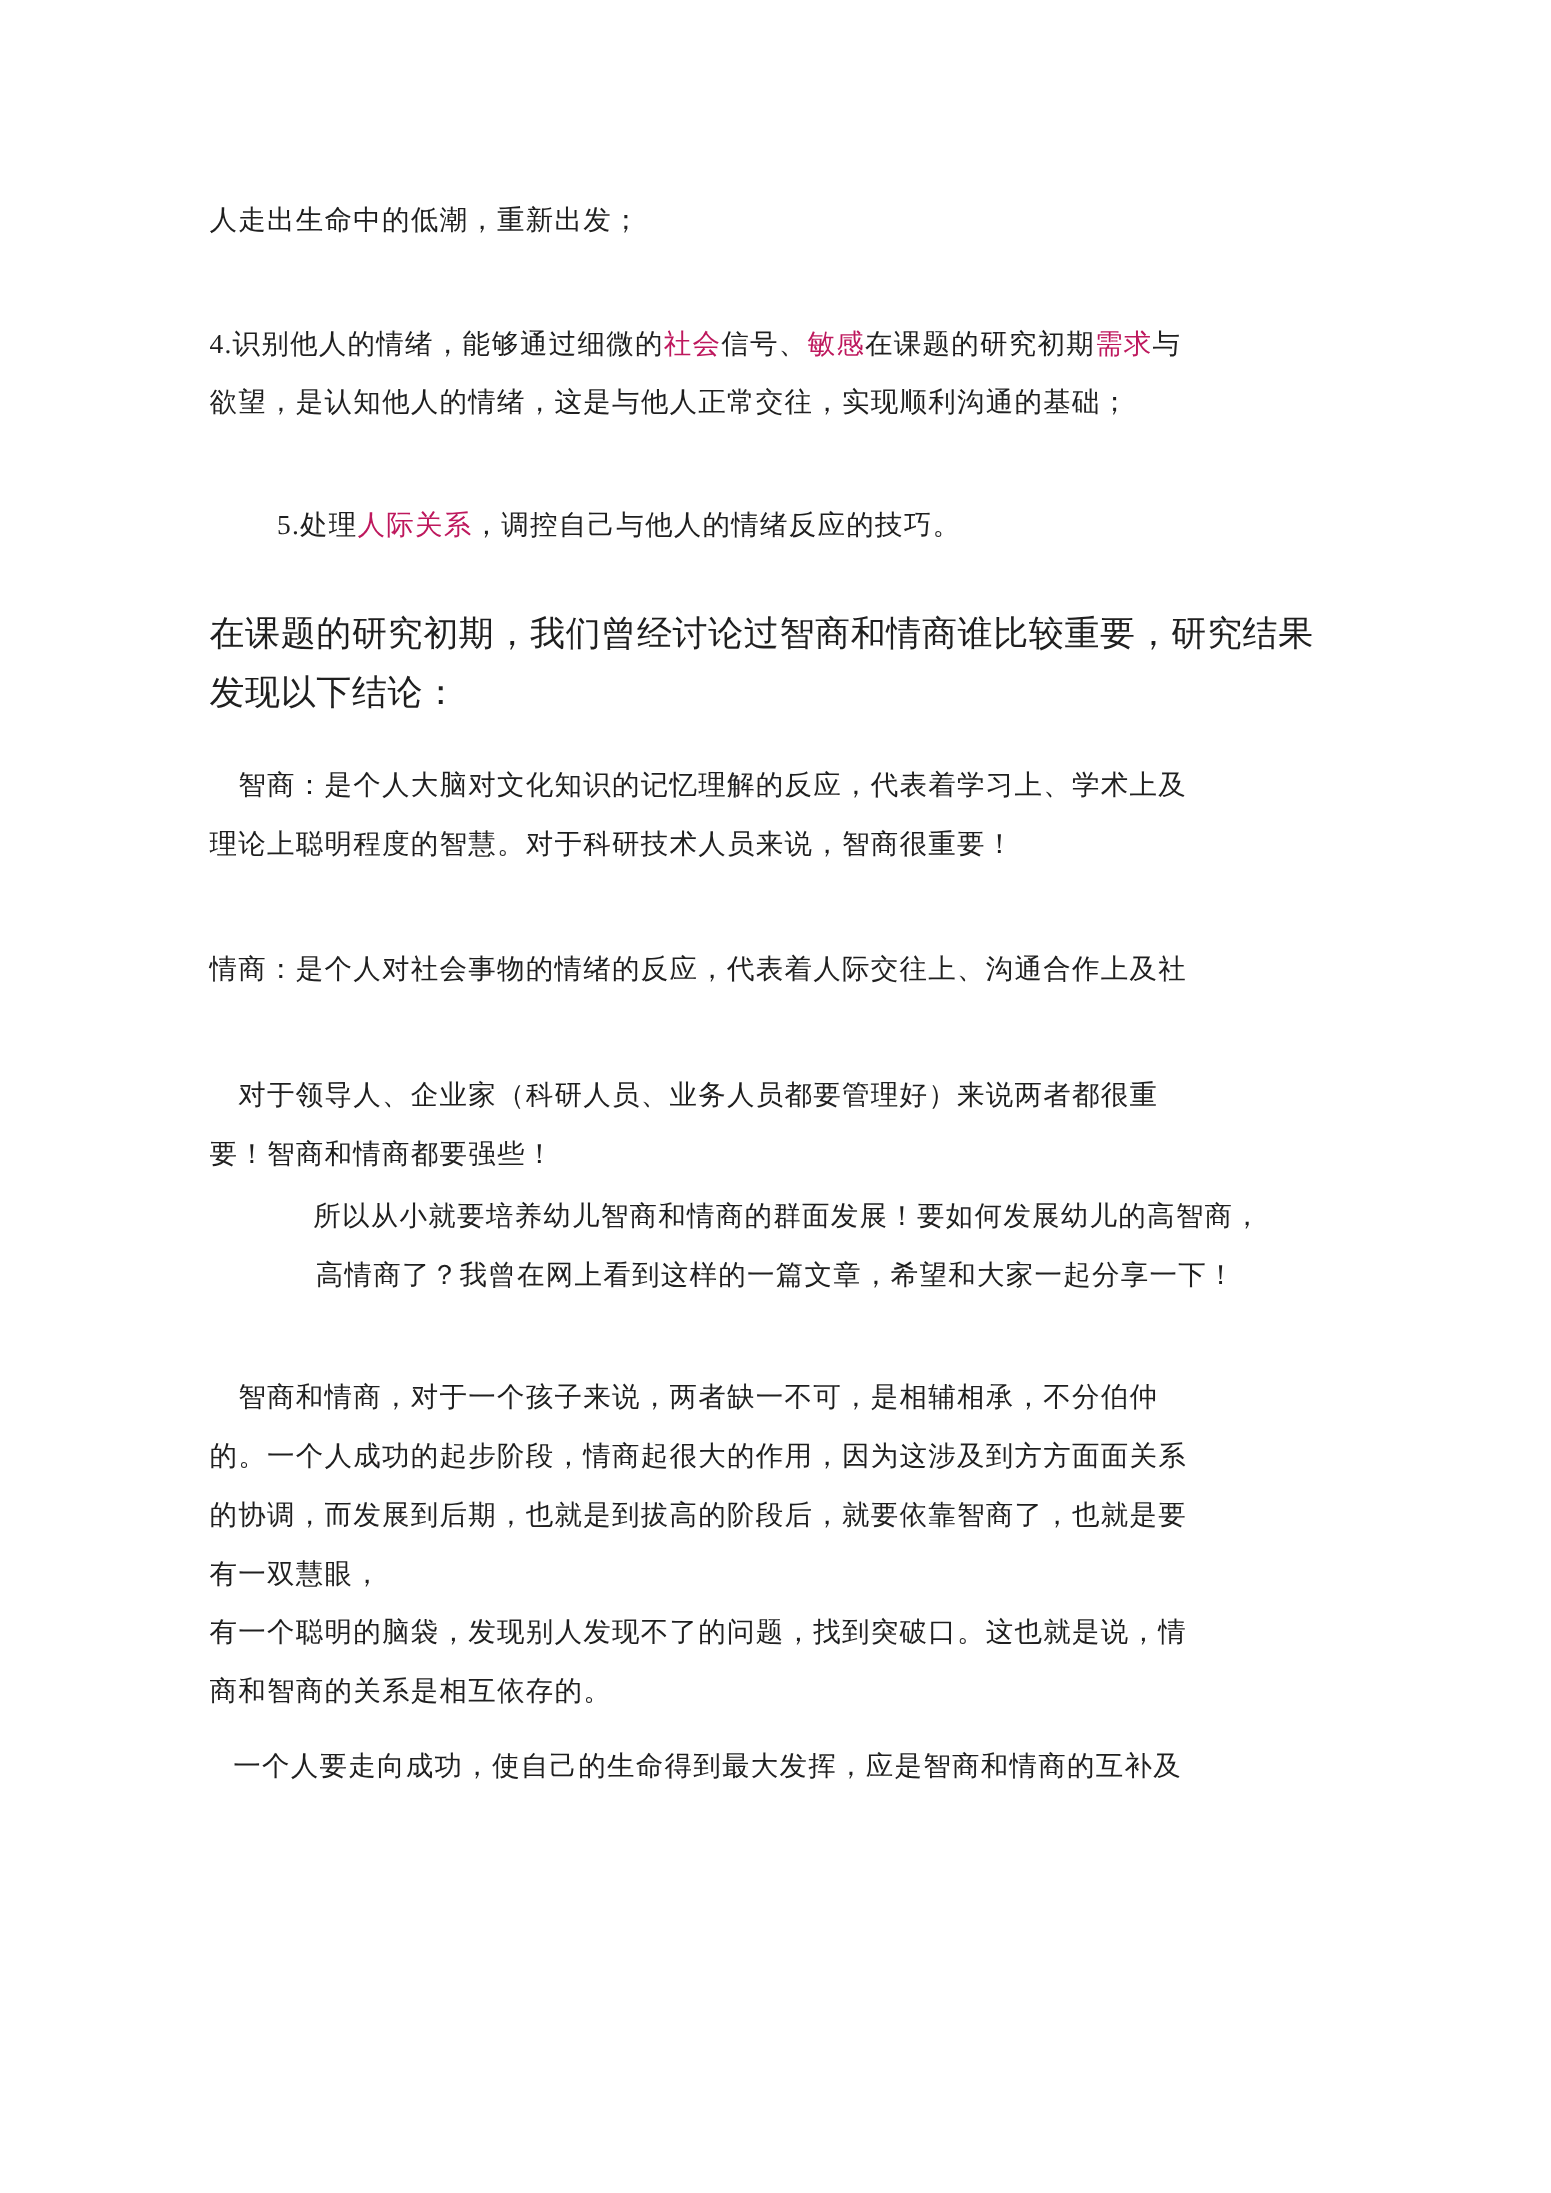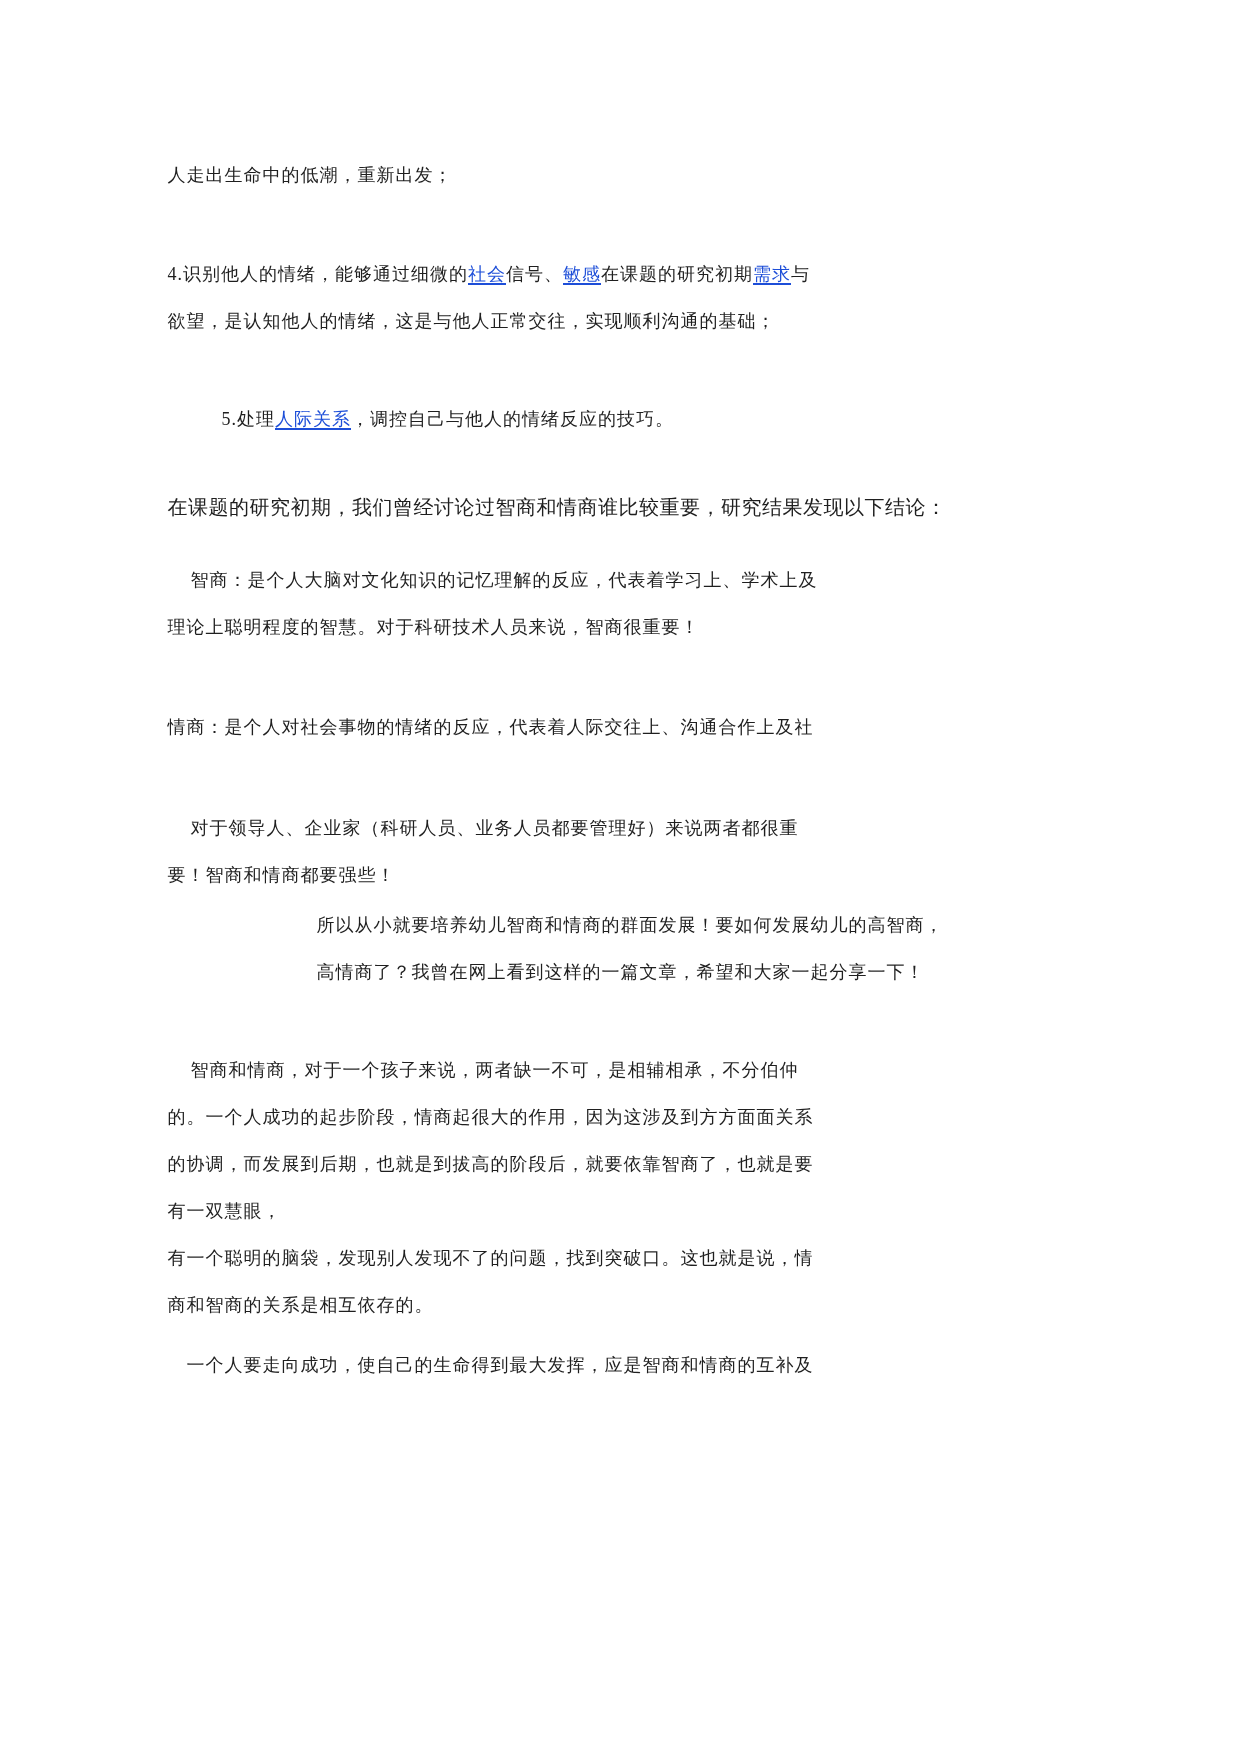--- a/index.html
+++ b/index.html
@@ -18,46 +18,45 @@
     font-family: "Liberation Serif", "DejaVu Serif", serif;
     color: #1f1f1f;
   }
   .doc-content {
     width: 906px;
     margin: 0 auto;
     padding-top: 152px;
   }
   .para {
     margin: 0;
-    font-size: 18px;
+    font-size: 22px;
     line-height: 47px;
     letter-spacing: 1px;
     color: #1f1f1f;
     text-align: left;
   }
   .para.small {
-    font-size: 20px;
+    font-size: 28px;
     letter-spacing: 0.5px;
     line-height: 47px;
   }
   .mt-p2  { margin-top: 52px; }
   .mt-p3  { margin-top: 51px; }
   .mt-p4  { margin-top: 41px; }
   .mt-p5  { margin-top: 26px; }
   .mt-p6  { margin-top: 53px; }
   .mt-p7  { margin-top: 54px; }
   .mt-p8  { margin-top: 3px; text-align: center;  }
   .mt-p9  { margin-top: 51px; }
   .mt-p10 { margin-top: 13px; }
   .ind-1 { text-indent: 19px; }
   .ind-2 { text-indent: 23px; }
   .ind-3 { text-indent: 54px; }
   a.doc-link {
-    color: #1d4ed8;
-    text-decoration: underline;
+    color: #be185d;
     text-decoration-thickness: 1.5px;
     text-underline-offset: 3px;
     cursor: pointer;
   }
 </style>
 </head>
 <body>
 
 <div class="doc-page">
   <div class="doc-content">

